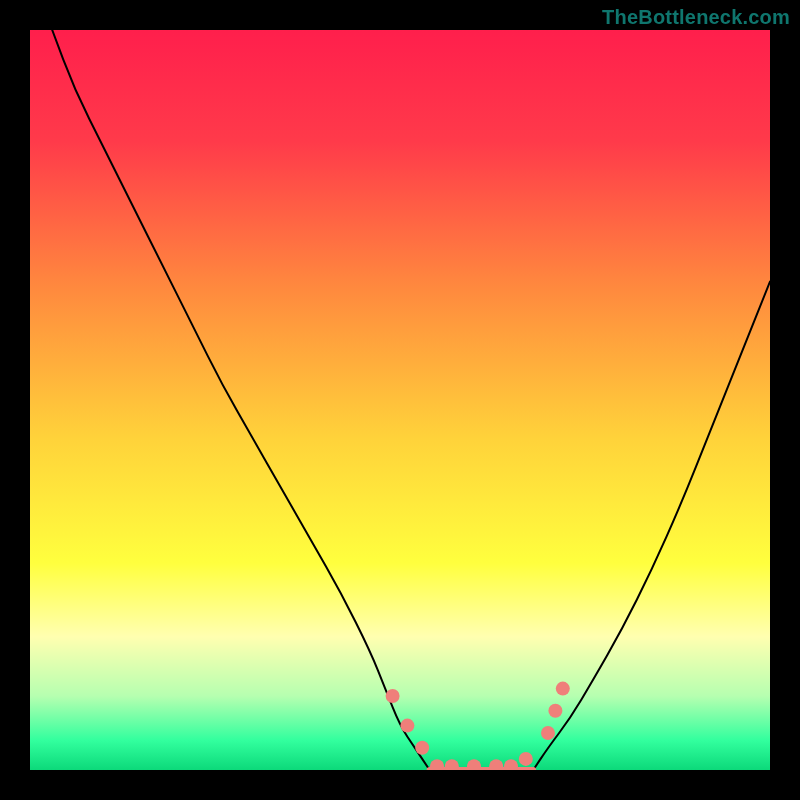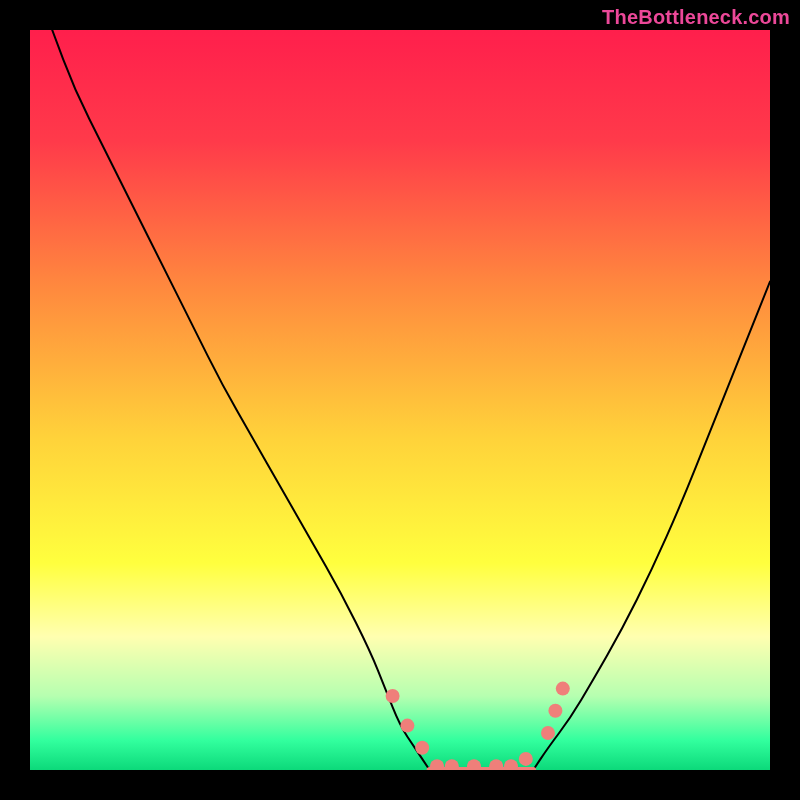--- a/index.html
+++ b/index.html
@@ -23,21 +23,21 @@
     top: 30px;
     left: 30px;
     width: 740px;
     height: 740px;
     overflow: hidden;
   }
   .watermark {
     position: absolute;
     top: 6px;
     right: 10px;
-    color: #ec4899;
+    color: #0f766e;
     font-size: 20px;
     font-weight: 600;
     letter-spacing: 0.2px;
   }
   svg { display: block; }
 </style>
 </head>
 <body>
 
 <div class="frame">

